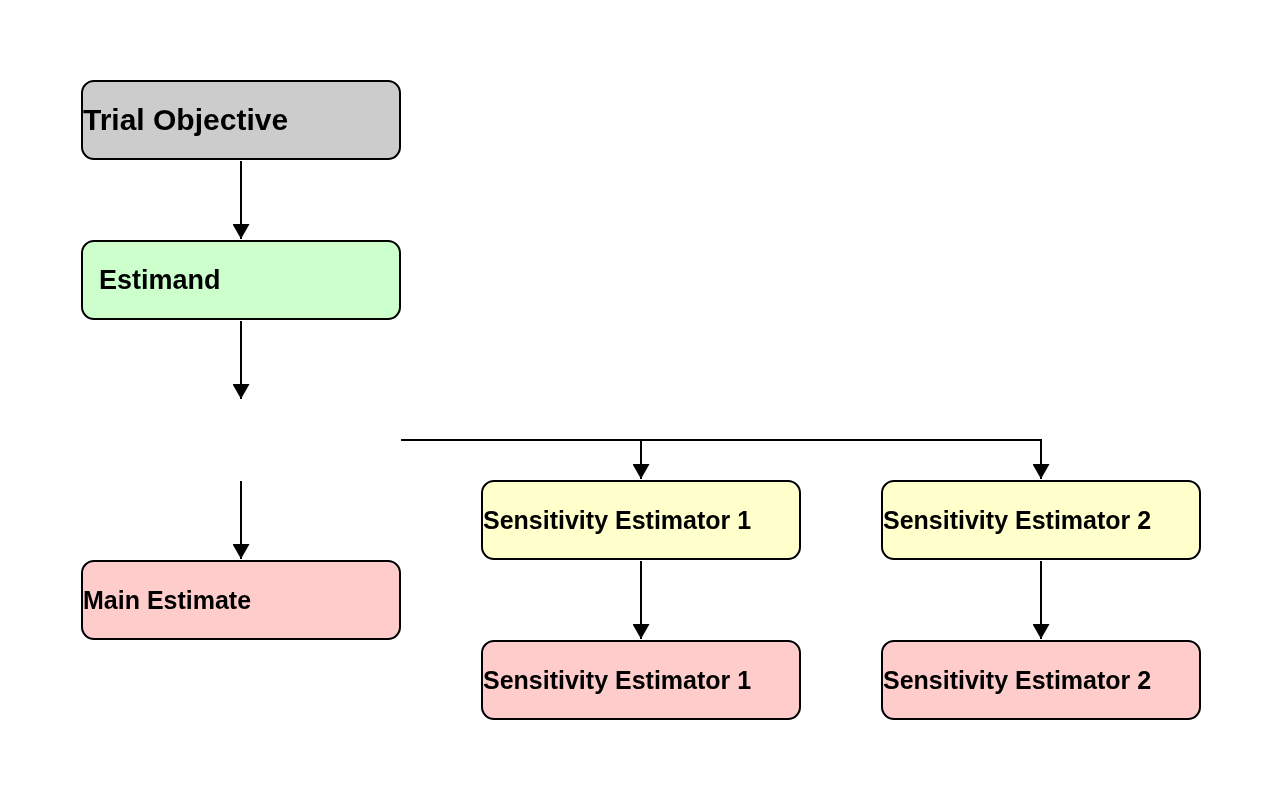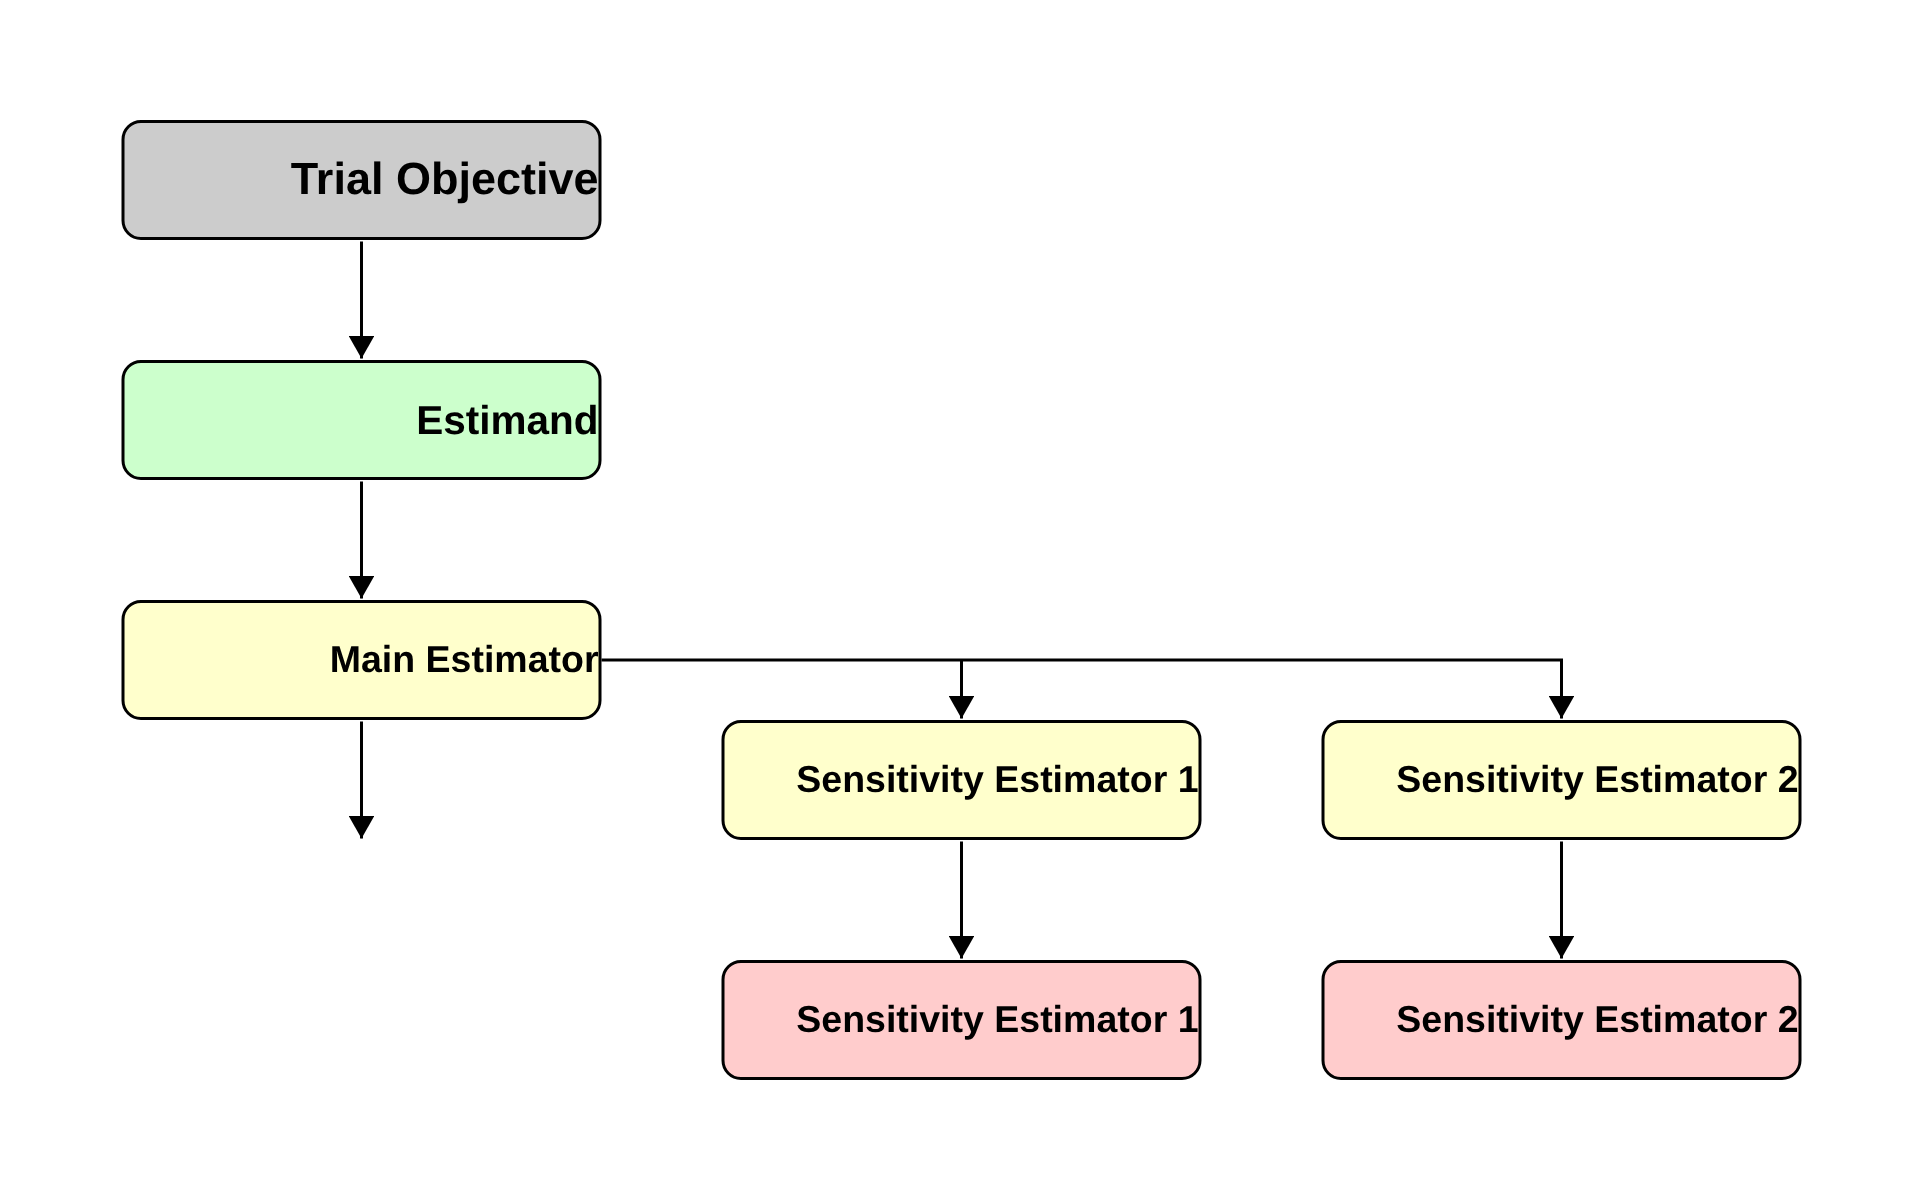--- a/index.html
+++ b/index.html
@@ -37,21 +37,21 @@
   }
   .node {
     position: absolute;
     width: 320px;
     height: 80px;
     box-sizing: border-box;
     border: 2px solid var(--c-line, #000000);
     border-radius: 13px;
     display: flex;
     align-items: center;
-    justify-content: flex-end;
+    justify-content: flex-start;
     text-align: center;
     color: var(--c-text, #000000);
     font-weight: bold;
   }
   .fill-gray   { background: var(--c-gray,   #cccccc); }
   .fill-green  { background: var(--c-green,  #ccffcc); }
   .fill-yellow { background: var(--c-yellow, #ffffcc); }
   .fill-pink   { background: var(--c-pink,   #ffcccc); }
   .size-xl { font-size: 30px; }
   .size-lg { font-size: 27px; padding-left: 16px; }
@@ -78,24 +78,24 @@
   </svg>
 
   <div class="node fill-gray size-xl" style="left:81px; top:80px">
     <span class="node-label">Trial Objective</span>
   </div>
 
   <div class="node fill-green size-lg" style="left:81px; top:240px">
     <span class="node-label">Estimand</span>
   </div>
 
-  <div class="node fill-yellow size-md" style="left:81px; top:400px">
-    <span class="node-label">Main Estimator</span>
+
+  <div class="node fill-pink size-md" style="left:81px; top:560px">
+    <span class="node-label">Main Estimate</span>
   </div>
-
 
   <div class="node fill-yellow size-md" style="left:481px; top:480px">
     <span class="node-label">Sensitivity Estimator 1</span>
   </div>
 
   <div class="node fill-yellow size-md" style="left:881px; top:480px">
     <span class="node-label">Sensitivity Estimator 2</span>
   </div>
 
   <div class="node fill-pink size-md" style="left:481px; top:640px">

